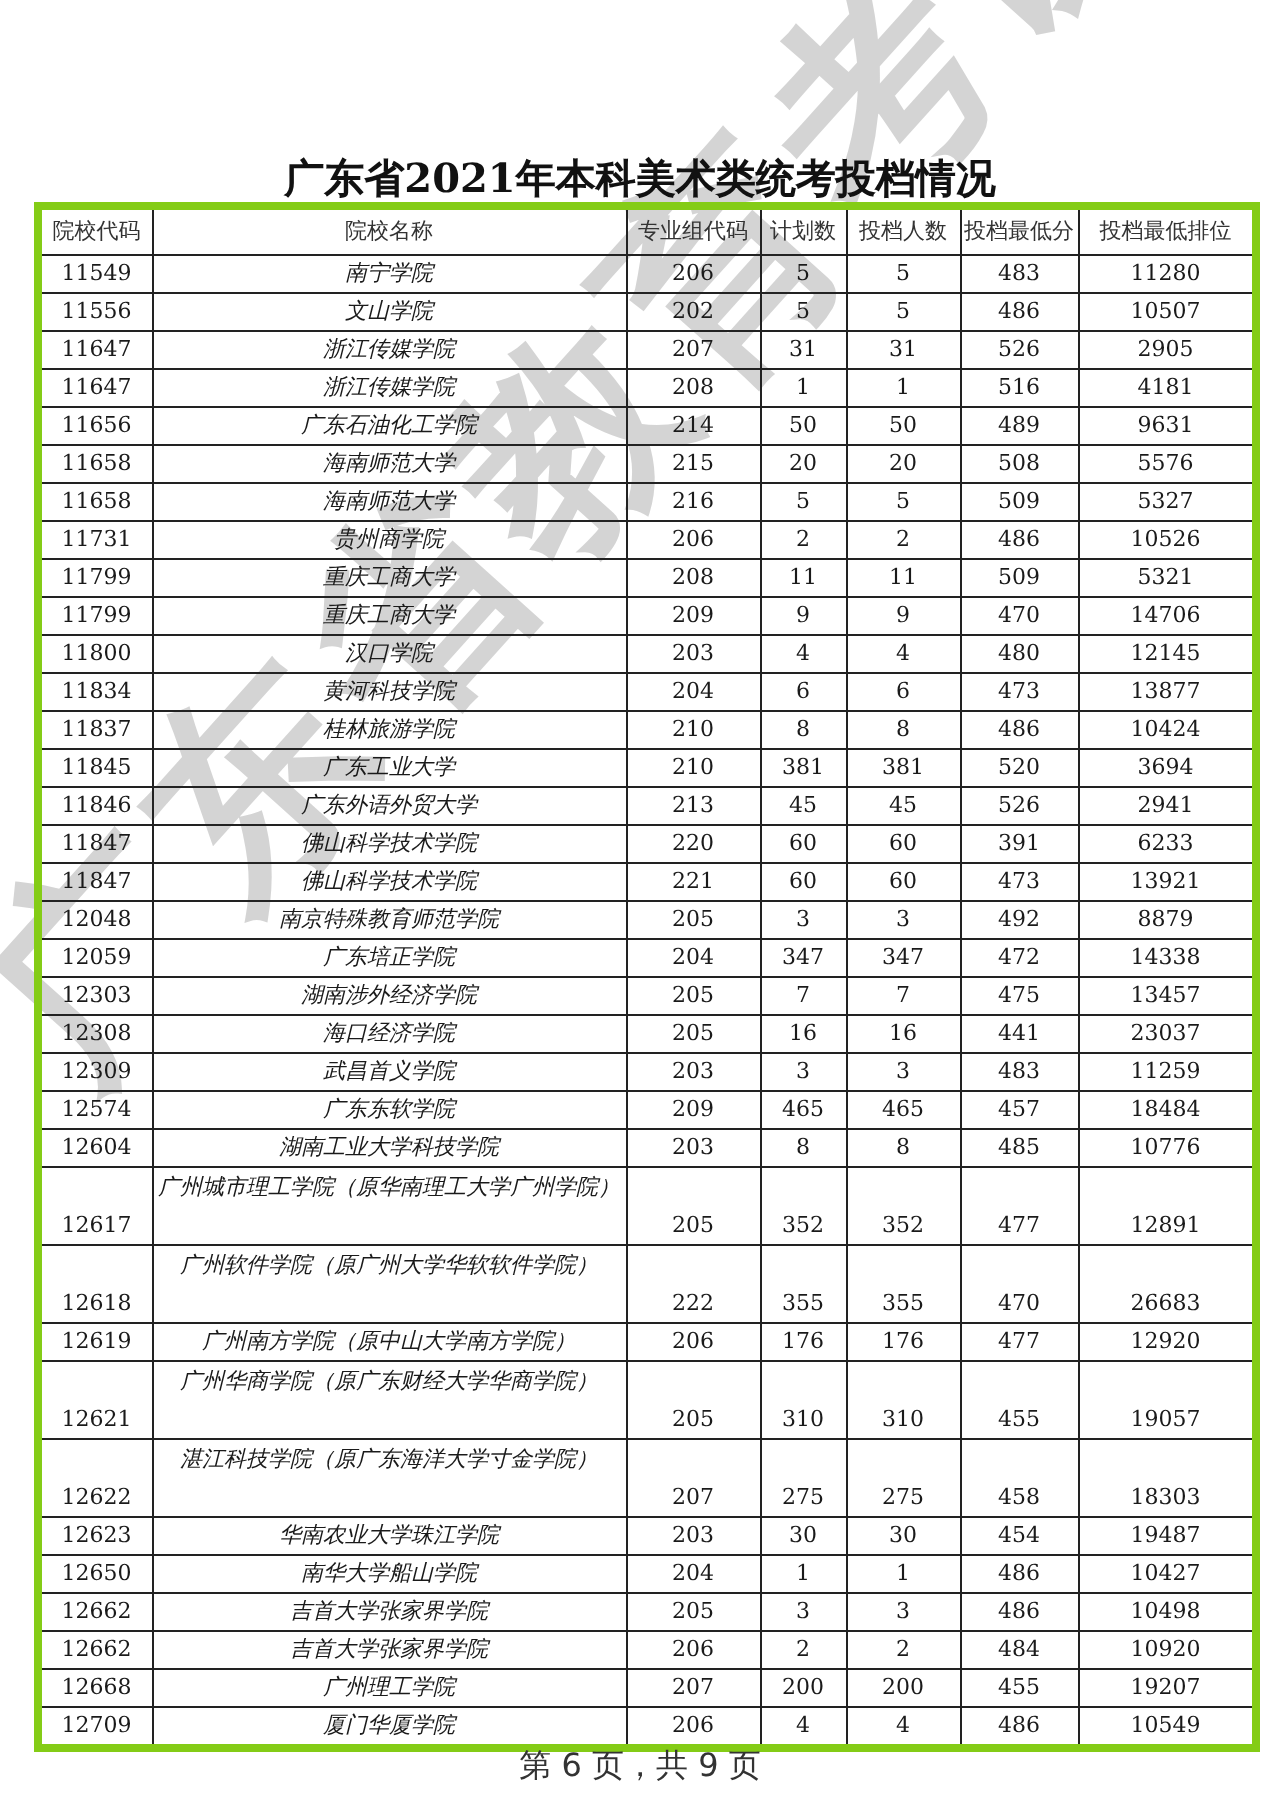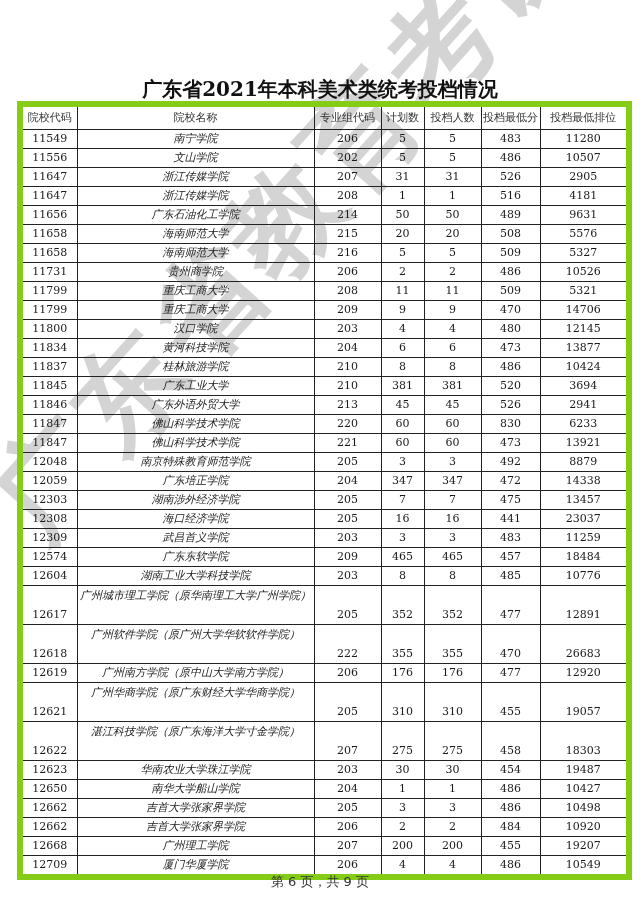--- a/index.html
+++ b/index.html
@@ -21,24 +21,24 @@
   table.grid th, table.grid td {
     border: 1px solid #222; padding: 0; text-align: center;
     white-space: nowrap; overflow: hidden; height: 18px; line-height: 18px;
     font-weight: normal;
   }
   table.grid th { height: 22px; line-height: 22px; color: #333; font-size: 11px; }
   table.grid td.name { font-size: 11px; font-style: italic; }
   table.grid td.wrap { white-space: normal; line-height: 15px; vertical-align: top; padding-top: 2px; margin-top: 24px; }
   table.grid td.bottom { vertical-align: bottom; }
   table.grid tr.tall td { height: 36px; }
-  table.grid { border: 6px solid #84cc16; }
+  table.grid { border: 4px solid #84cc16; }
   .footer {
     position: absolute; left: 0; top: 873px; width: 640px; text-align: center;
-    font-size: 13px; color: #333; font-family: "DejaVu Sans", sans-serif;
+    font-size: 16px; color: #333; font-family: "DejaVu Sans", sans-serif;
   }
   .watermark {
     position: absolute; left: 0; top: 0; width: 640px; height: 904px;
     pointer-events: none; overflow: hidden;
   }
   .watermark span {
     position: absolute; left: -40px; top: 470px; width: 900px;
     transform: rotate(-48deg); transform-origin: 0 0;
     font-family: "DejaVu Sans", sans-serif; font-size: 110px; font-weight: bold;
     color: rgba(120,120,120,0.32); letter-spacing: 6px; white-space: nowrap;
@@ -209,21 +209,21 @@
         <td>45</td>
         <td>526</td>
         <td>2941</td>
       </tr>
       <tr>
         <td>11847</td>
         <td class="name">佛山科学技术学院</td>
         <td>220</td>
         <td>60</td>
         <td>60</td>
-        <td>830</td>
+        <td>391</td>
         <td>6233</td>
       </tr>
       <tr>
         <td>11847</td>
         <td class="name">佛山科学技术学院</td>
         <td>221</td>
         <td>60</td>
         <td>60</td>
         <td>473</td>
         <td>13921</td>

